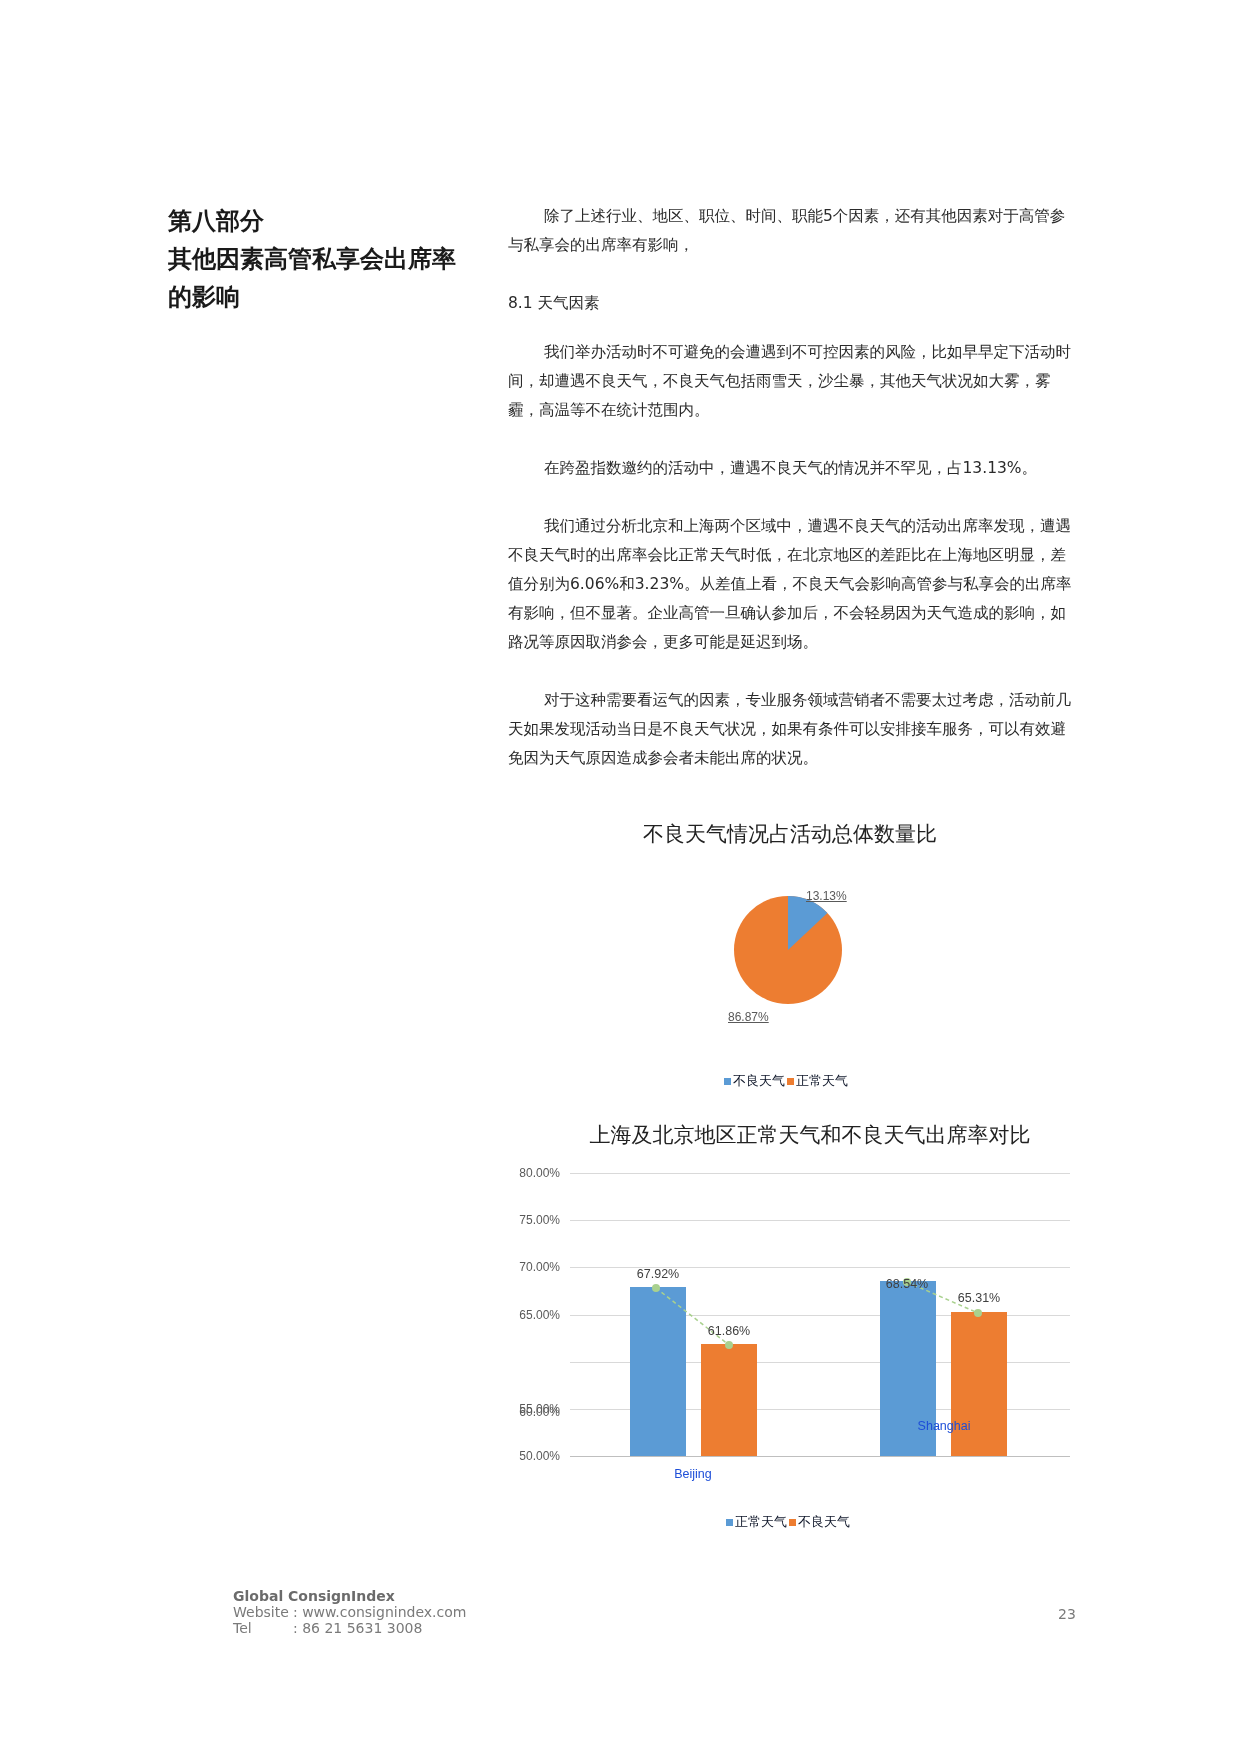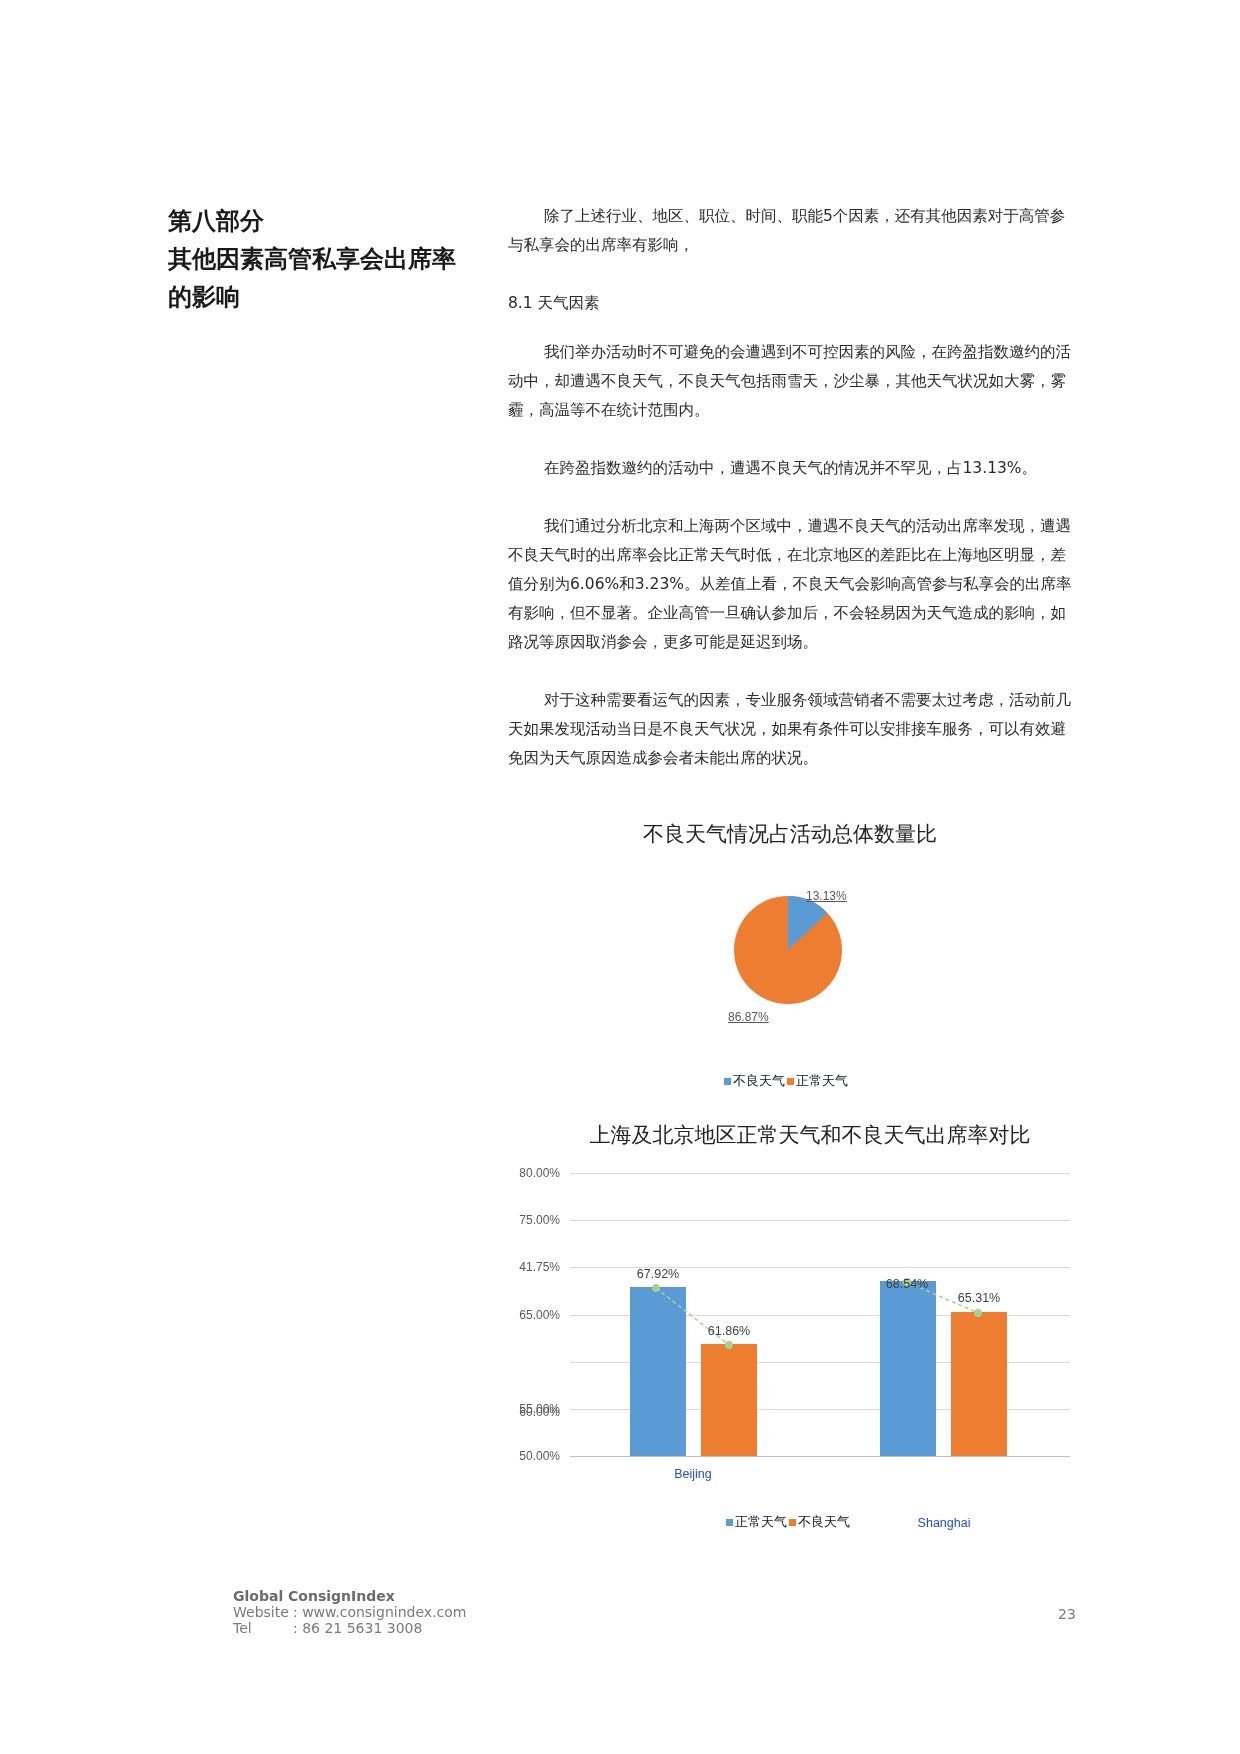--- a/index.html
+++ b/index.html
@@ -35,21 +35,21 @@
 
 <div class="section-title">
   <div>第八部分</div>
   <div>其他因素高管私享会出席率</div>
   <div>的影响</div>
 </div>
 
 <div class="body-col">
   <p class="indent">除了上述行业、地区、职位、时间、职能5个因素，还有其他因素对于高管参与私享会的出席率有影响，</p>
   <p class="sub">8.1 天气因素</p>
-  <p class="indent">我们举办活动时不可避免的会遭遇到不可控因素的风险，在跨盈指数邀约的活动中，却遭遇不良天气，不良天气包括雨雪天，沙尘暴，其他天气状况如大雾，雾霾，高温等不在统计范围内。</p>
+  <p class="indent">我们举办活动时不可避免的会遭遇到不可控因素的风险，比如早早定下活动时间，却遭遇不良天气，不良天气包括雨雪天，沙尘暴，其他天气状况如大雾，雾霾，高温等不在统计范围内。</p>
   <p class="indent">在跨盈指数邀约的活动中，遭遇不良天气的情况并不罕见，占13.13%。</p>
   <p class="indent">我们通过分析北京和上海两个区域中，遭遇不良天气的活动出席率发现，遭遇不良天气时的出席率会比正常天气时低，在北京地区的差距比在上海地区明显，差值分别为6.06%和3.23%。从差值上看，不良天气会影响高管参与私享会的出席率有影响，但不显著。企业高管一旦确认参加后，不会轻易因为天气造成的影响，如路况等原因取消参会，更多可能是延迟到场。</p>
   <p class="indent">对于这种需要看运气的因素，专业服务领域营销者不需要太过考虑，活动前几天如果发现活动当日是不良天气状况，如果有条件可以安排接车服务，可以有效避免因为天气原因造成参会者未能出席的状况。</p>
 </div>
 
 <div>
   <div class="chart-title" style="left:560px; width:460px; top:820px;">不良天气情况占活动总体数量比</div>
   <svg style="position:absolute; left:733px; top:895px;" width="110" height="110" viewBox="-55 -55 110 110">
     <circle cx="0" cy="0" r="54" fill="#ed7d31"></circle>
     <path d="M0,0 L0,-54 A54,54 0 0,1 39.4,-36.9 Z" fill="#5b9bd5"></path>
@@ -66,21 +66,21 @@
       <span>正常天气</span>
     </span>
   </div>
 </div>
 
 <div>
   <div class="chart-title" style="left:560px; width:500px; top:1121px;">上海及北京地区正常天气和不良天气出席率对比</div>
 
   <div class="ytick" style="top:1166px;">80.00%</div>
   <div class="ytick" style="top:1213px;">75.00%</div>
-  <div class="ytick" style="top:1260px;">41.75%</div>
+  <div class="ytick" style="top:1260px;">70.00%</div>
   <div class="ytick" style="top:1308px;">65.00%</div>
   <div class="ytick" style="top:1405px;">60.00%</div>
   <div class="ytick" style="top:1402px;">55.00%</div>
   <div class="ytick" style="top:1449px;">50.00%</div>
 
   <div class="gridline" style="top:1173px;"></div>
   <div class="gridline" style="top:1220px;"></div>
   <div class="gridline" style="top:1267px;"></div>
   <div class="gridline" style="top:1315px;"></div>
   <div class="gridline" style="top:1362px;"></div>
@@ -100,21 +100,21 @@
     <circle cx="907" cy="1282" r="4" fill="#a9d18e"></circle>
     <circle cx="978" cy="1313" r="4" fill="#a9d18e"></circle>
   </svg>
 
   <div class="data-label" style="left:658px; top:1267px;">67.92%</div>
   <div class="data-label" style="left:729px; top:1324px;">61.86%</div>
   <div class="data-label" style="left:907px; top:1261px;margin-top:16px;">68.54%</div>
   <div class="data-label" style="left:979px; top:1291px;">65.31%</div>
 
   <div class="xcat" style="left:693px; top:1467px;">Beijing</div>
-  <div class="xcat" style="left:944px; top:1516px;">Shanghai</div>
+  <div class="xcat" style="left:944px; top:1419px;">Shanghai</div>
 
   <div class="legend" style="left:726px; top:1513px;">
     <span class="item">
       <span class="swatch" style="background:#5b9bd5;"></span>
       <span>正常天气</span>
     </span>
     <span class="item">
       <span class="swatch" style="background:#ed7d31;"></span>
       <span>不良天气</span>
     </span>

